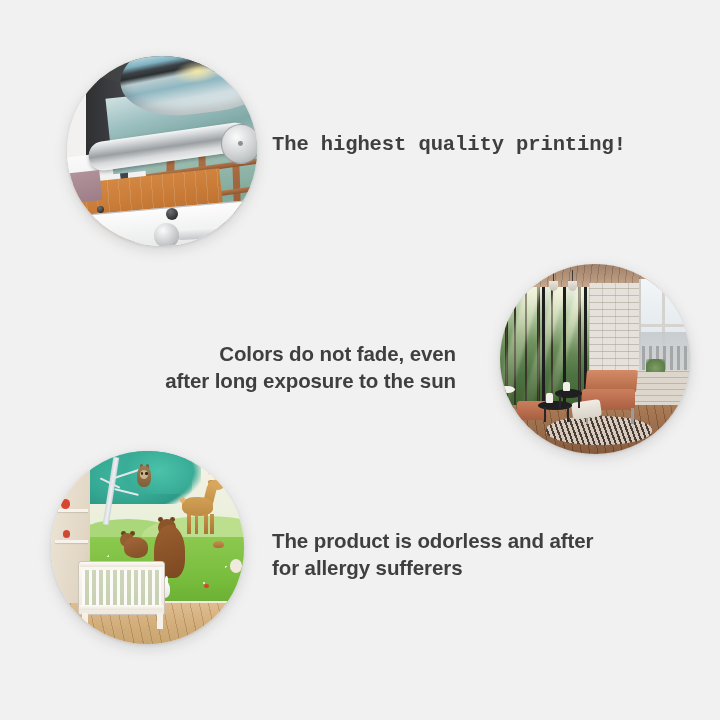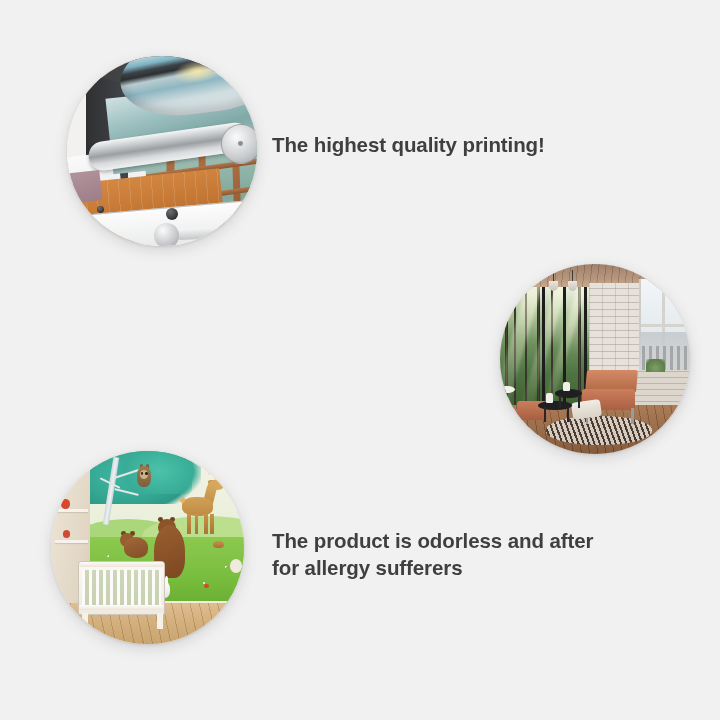--- a/index.html
+++ b/index.html
@@ -42,21 +42,21 @@
   .caption {
     position: absolute;
     color: #3f3f3f;
     font-weight: bold;
     font-size: 20.5px;
     line-height: 1.32;
     letter-spacing: -0.1px;
     white-space: pre-line;
     font-family: "Liberation Sans", "DejaVu Sans", sans-serif;
   }
-  #caption-1 { left: 272px; top: 131px; text-align: right; }
+  #caption-1 { left: 272px; top: 131px; text-align: right; font-family: Liberation Mono, monospace; }
   #caption-2 { left: 140px; top: 340px; width: 316px; text-align: right; }
   #caption-3 { left: 272px; top: 527px; text-align: left; }
 
   
   #circle-printing { left: 67px; top: 56px; width: 190px; height: 190px; }
 
   .pr-bg { position:absolute; inset:0; background:#f2f1ef; }
   
   .pr-body {
     position:absolute; left:16%; top:-6%; width:62%; height:66%;
@@ -572,20 +572,22 @@
       <div class="pr-base"></div>
       <div class="pr-bar"></div>
       <div class="pr-cyl"></div>
       <div class="pr-knob k1"></div>
       <div class="pr-knob k2"></div>
     </div>
   </div>
 
   <div class="caption" id="caption-1">The highest quality printing!</div>
 
+  <div class="caption" id="caption-2">Colors do not fade, even
+after long exposure to the sun</div>
 
   <div class="photo-circle" id="circle-interior">
     <div class="photo-inner">
       <div class="in-bg"></div>
 
       <div class="in-ceiling"></div>
 
       <div class="in-mural">
         <div class="in-trunk" style="left:6%;"></div>
         <div class="in-trunk" style="left:15%;"></div>

